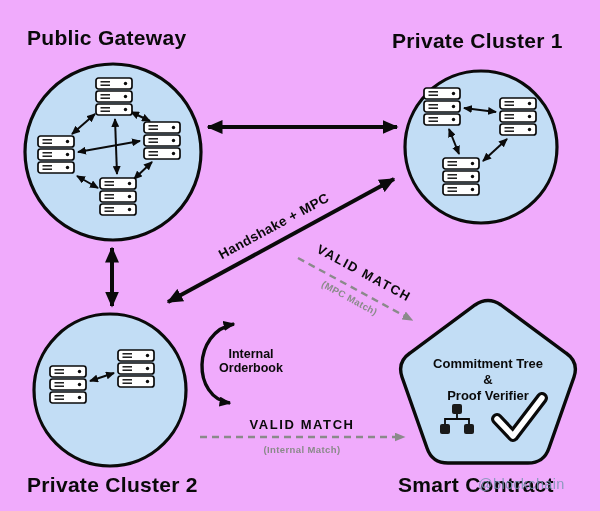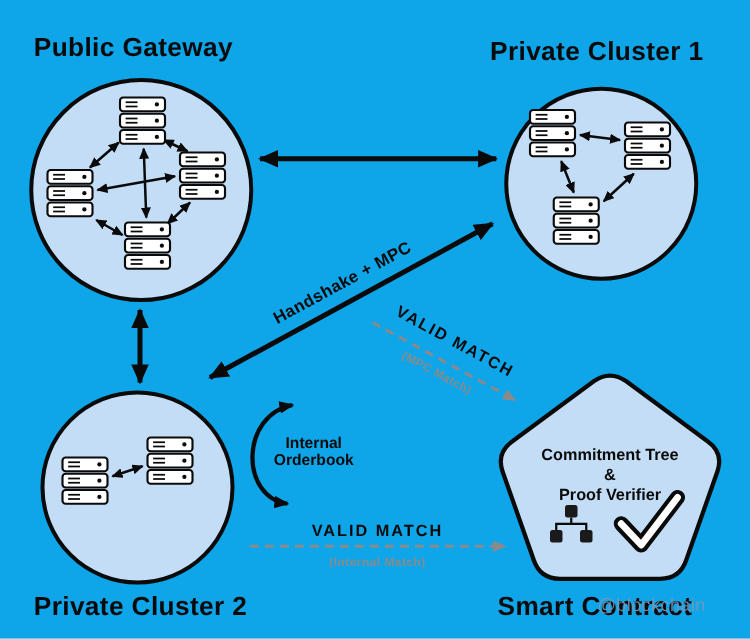--- a/index.html
+++ b/index.html
@@ -1,18 +1,18 @@
 <!DOCTYPE html>
 <html><head>
 <meta charset="utf-8">
 <style>
   * { margin:0; padding:0; box-sizing:border-box; }
   html,body { background:#ffffff; }
   body { font-family:"Liberation Sans", sans-serif; }
-  .stage { position:relative; width:600px; height:511px; background:#0ea5e9; overflow:hidden; }
+  .stage { position:relative; width:600px; height:511px; background:#f0abfc; overflow:hidden; }
   svg text { fill:#0a0a0a; font-family:"Liberation Sans", sans-serif; }
   .title { font-size:21px; font-weight:700; letter-spacing:0.3px; }
   .edge-label { font-size:13.5px; font-weight:700; letter-spacing:0.4px; }
   .valid { font-size:13px; font-weight:800; letter-spacing:1.6px; }
   .sub { font-size:9.5px; fill:#8a8a8a; letter-spacing:0.4px; font-weight:600; }
   .node-line { font-size:13px; font-weight:600; }
   .orderbook { font-size:12.5px; font-weight:700; }
   .watermark { font-size:14.5px; fill:#7e96b6; opacity:0.85; letter-spacing:0.3px; }
 </style>
 </head>

